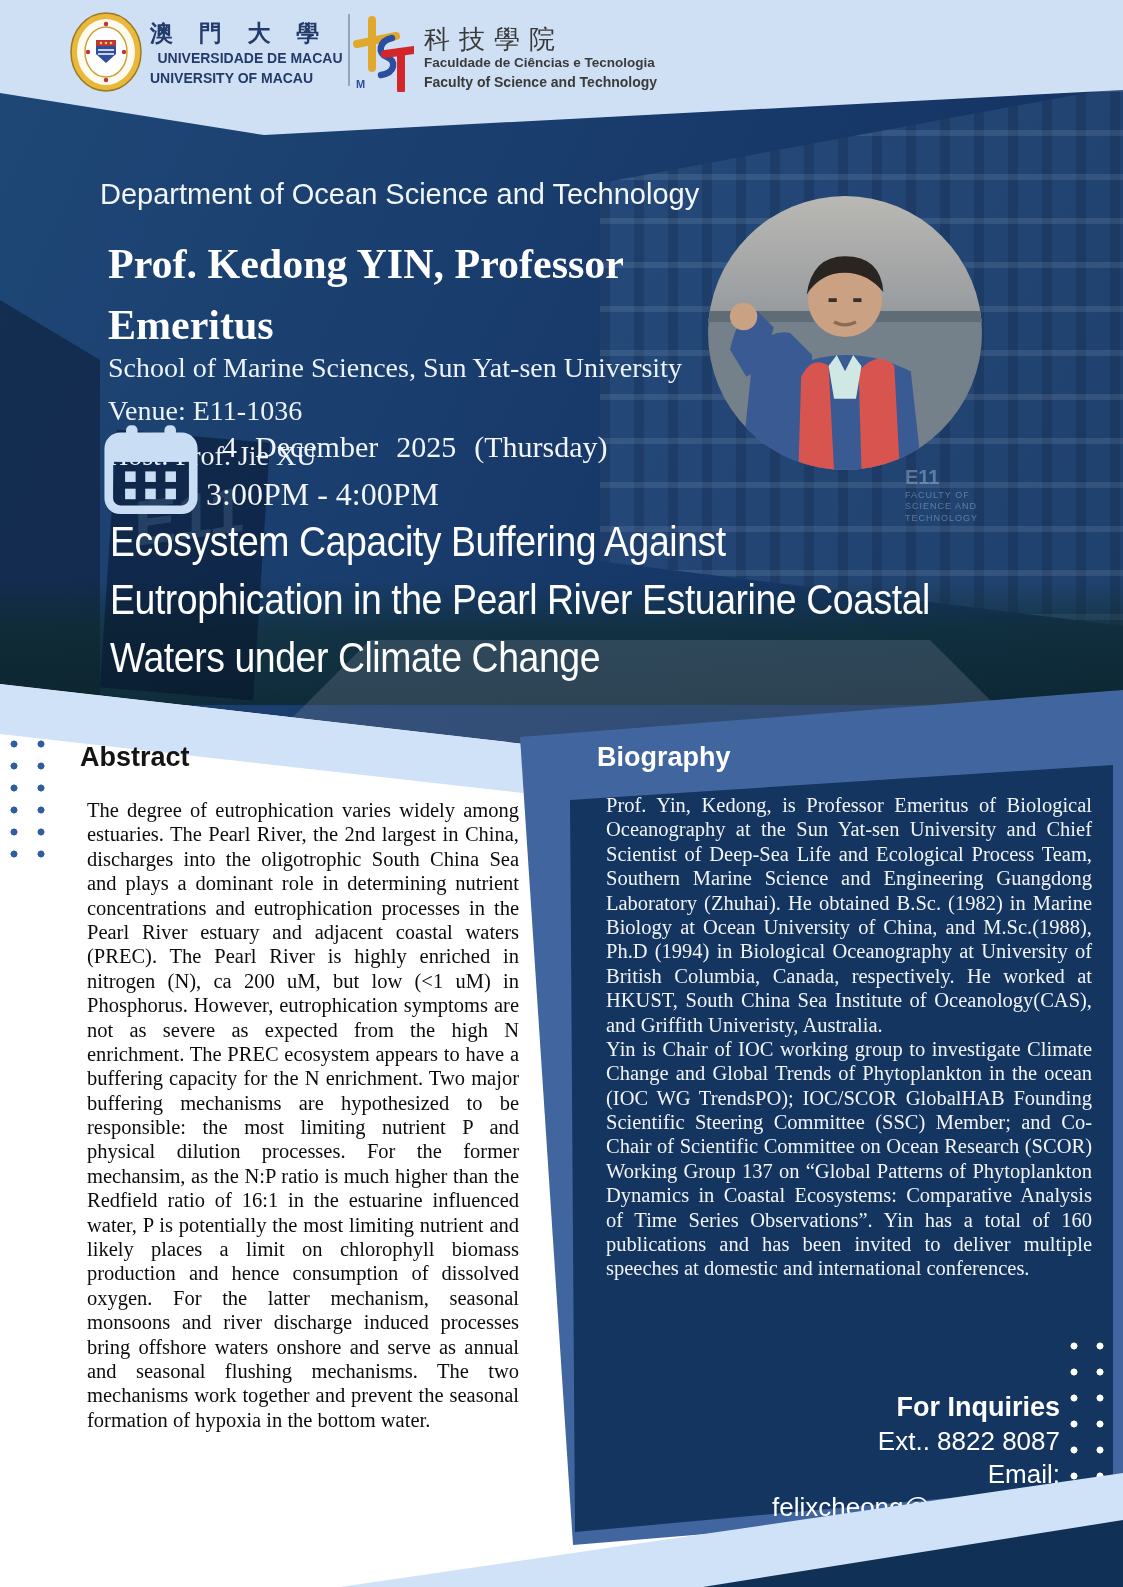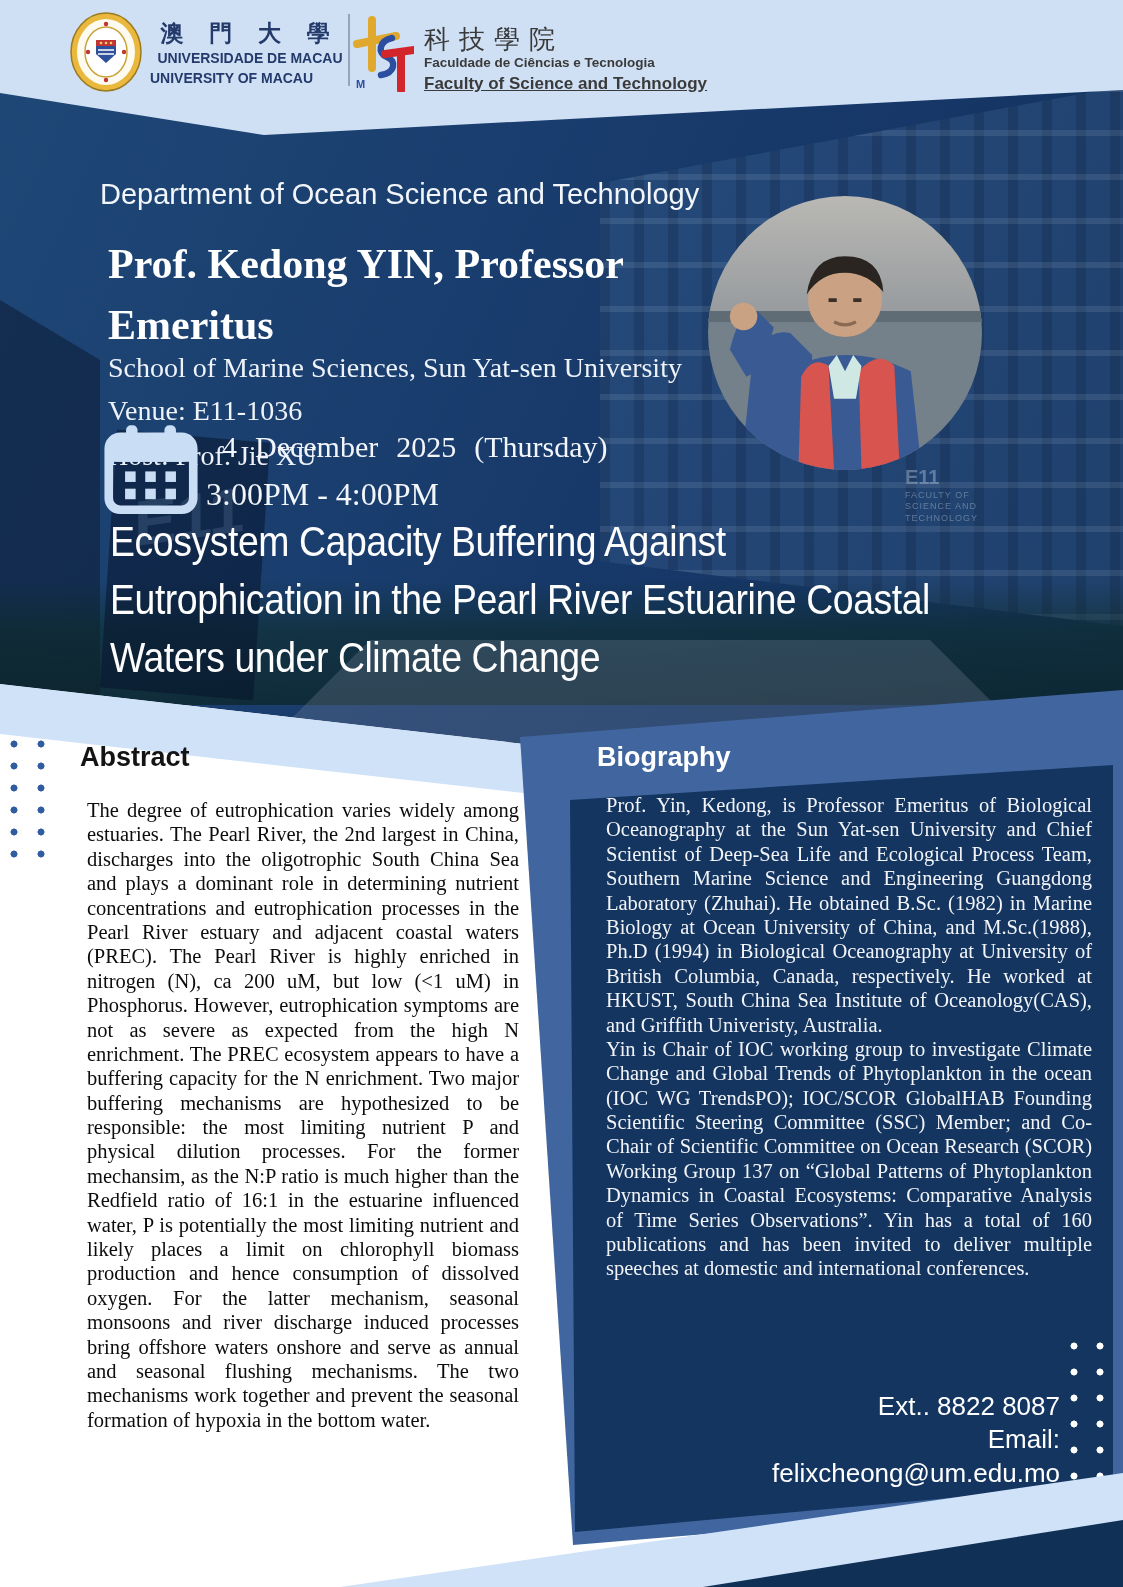--- a/index.html
+++ b/index.html
@@ -75,27 +75,27 @@
   .inquiries .bold{font-weight:bold;font-size:27px;}
 
   
   .dot-col{position:absolute;width:8px;
         background-image:radial-gradient(circle at 4px 4px,var(--c) 3.2px,rgba(0,0,0,0) 3.8px);
         background-size:8px 22px;background-repeat:repeat-y;}
   .dots-blue{--c:#2f5da0;height:132px;top:740px;}
   .dots-white{--c:#ffffff;height:150px;top:1342px;background-size:8px 26px;}
 
   
-  .um-zh{left:150px;top:18px;width:200px;text-align:center;font-size:23px;letter-spacing:10px;color:#233a6b;font-family:"Liberation Serif",serif;font-weight:bold;}
+  .um-zh{left:150px;top:18px;width:200px;text-align:left;font-size:23px;letter-spacing:10px;color:#233a6b;font-family:"Liberation Serif",serif;font-weight:bold;}
   .um-pt{left:150px;top:50px;width:200px;text-align:center;font-size:14px;font-weight:bold;color:#233a6b;}
   .um-en{left:150px;top:70px;width:200px;text-align:left;font-size:14px;font-weight:bold;color:#233a6b;}
   .divider{left:348px;top:14px;width:2px;height:72px;background:#93a5bd;}
   .fst-zh{left:424px;top:22px;font-size:26px;letter-spacing:9px;color:#3a3a3a;font-family:"Liberation Serif",serif;}
   .fst-pt{left:424px;top:55px;font-size:13.5px;font-weight:bold;color:#3a3a3a;}
-  .fst-en{left:424px;top:74px;font-size:17px;font-weight:bold;color:#3a3a3a;text-decoration:underline;}
+  .fst-en{left:424px;top:74px;font-size:14px;font-weight:bold;color:#3a3a3a;}
 </style>
 </head>
 <body>
 
 <div class="poster">
 
   <div class="shape hero">
     <div class="bldg-right"></div>
     <div class="bldg-left"></div>
     <div class="hedge"></div>
@@ -205,20 +205,21 @@
   <div class="abs dot-col dots-blue" style="left:10px"></div>
   <div class="abs dot-col dots-blue" style="left:37px"></div>
 
   <div class="abs col-heading bio-heading">Biography</div>
   <div class="abs body-serif bio-body">
     <p>Prof. Yin, Kedong, is Professor Emeritus of Biological Oceanography at the Sun Yat-sen University and Chief Scientist of Deep-Sea Life and Ecological Process Team, Southern Marine Science and Engineering Guangdong Laboratory (Zhuhai). He obtained B.Sc. (1982) in Marine Biology at Ocean University of China, and M.Sc.(1988), Ph.D (1994) in Biological Oceanography at University of British Columbia, Canada, respectively. He worked at HKUST, South China Sea Institute of Oceanology(CAS), and Griffith Univeristy, Australia.</p>
     <p>Yin is Chair of IOC working group to investigate Climate Change and Global Trends of Phytoplankton in the ocean (IOC WG TrendsPO); IOC/SCOR GlobalHAB Founding Scientific Steering Committee (SSC) Member; and Co-Chair of Scientific Committee on Ocean Research (SCOR) Working Group 137 on “Global Patterns of Phytoplankton Dynamics in Coastal Ecosystems: Comparative Analysis of Time Series Observations”.  Yin has a total of 160 publications and has been invited to deliver multiple speeches at domestic and international conferences.</p>
   </div>
 
   <div class="abs inquiries">
+    <div class="bold">For Inquiries</div>
     <div>Ext.. 8822 8087</div>
     <div>Email: felixcheong@um.edu.mo</div>
   </div>
   <div class="abs dot-col dots-white" style="left:1070px"></div>
   <div class="abs dot-col dots-white" style="left:1096px"></div>
 
   <div class="shape light-band"></div>
   <div class="shape dark-corner"></div>
 
 </div>

